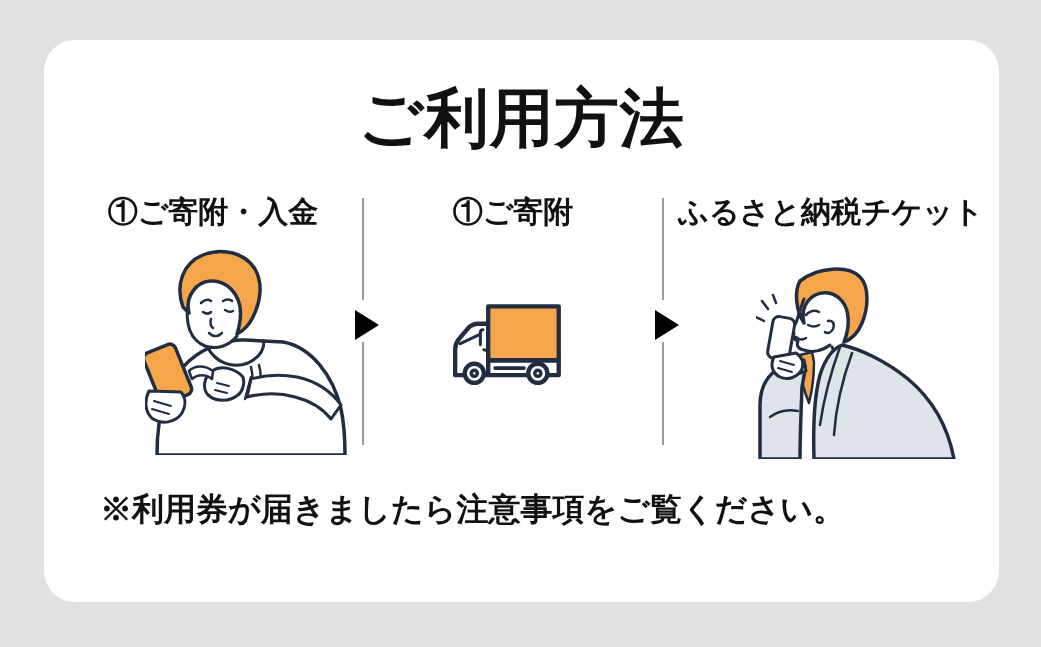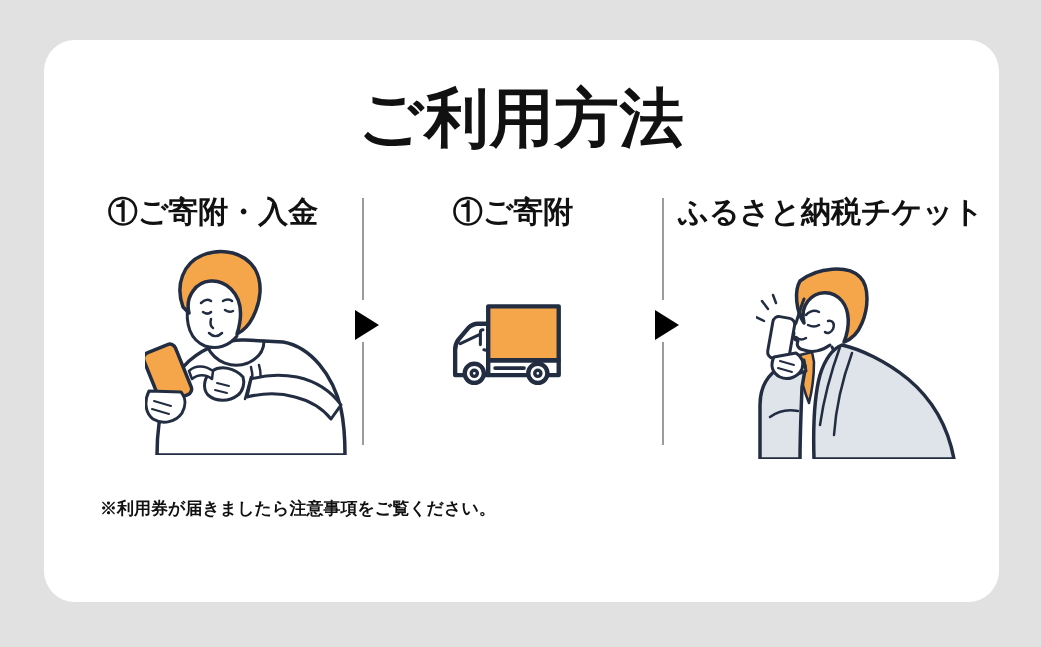--- a/index.html
+++ b/index.html
@@ -52,21 +52,21 @@
     border-bottom:15px solid transparent;
   }
   .a1{left:311px;top:270px;}
   .a2{left:611px;top:270px;}
   .illo{position:absolute;}
   .illo-person1{left:101px;top:203px;width:205px;height:212px;}
   .illo-truck{left:400px;top:255px;width:125px;height:94px;}
   .illo-person3{left:712px;top:225px;width:205px;height:194px;}
   .notes{position:absolute;left:56px;top:450px;width:880px;}
   .note-line{
-    font-size:17px;font-weight:700;line-height:38px;
+    font-size:32px;font-weight:700;line-height:38px;
     color:var(--text-black);white-space:nowrap;
   }
 </style>
 </head>
 <body>
 
 <div class="stage">
   <div class="card">
 
     <h1 class="page-title">ご利用方法</h1>

